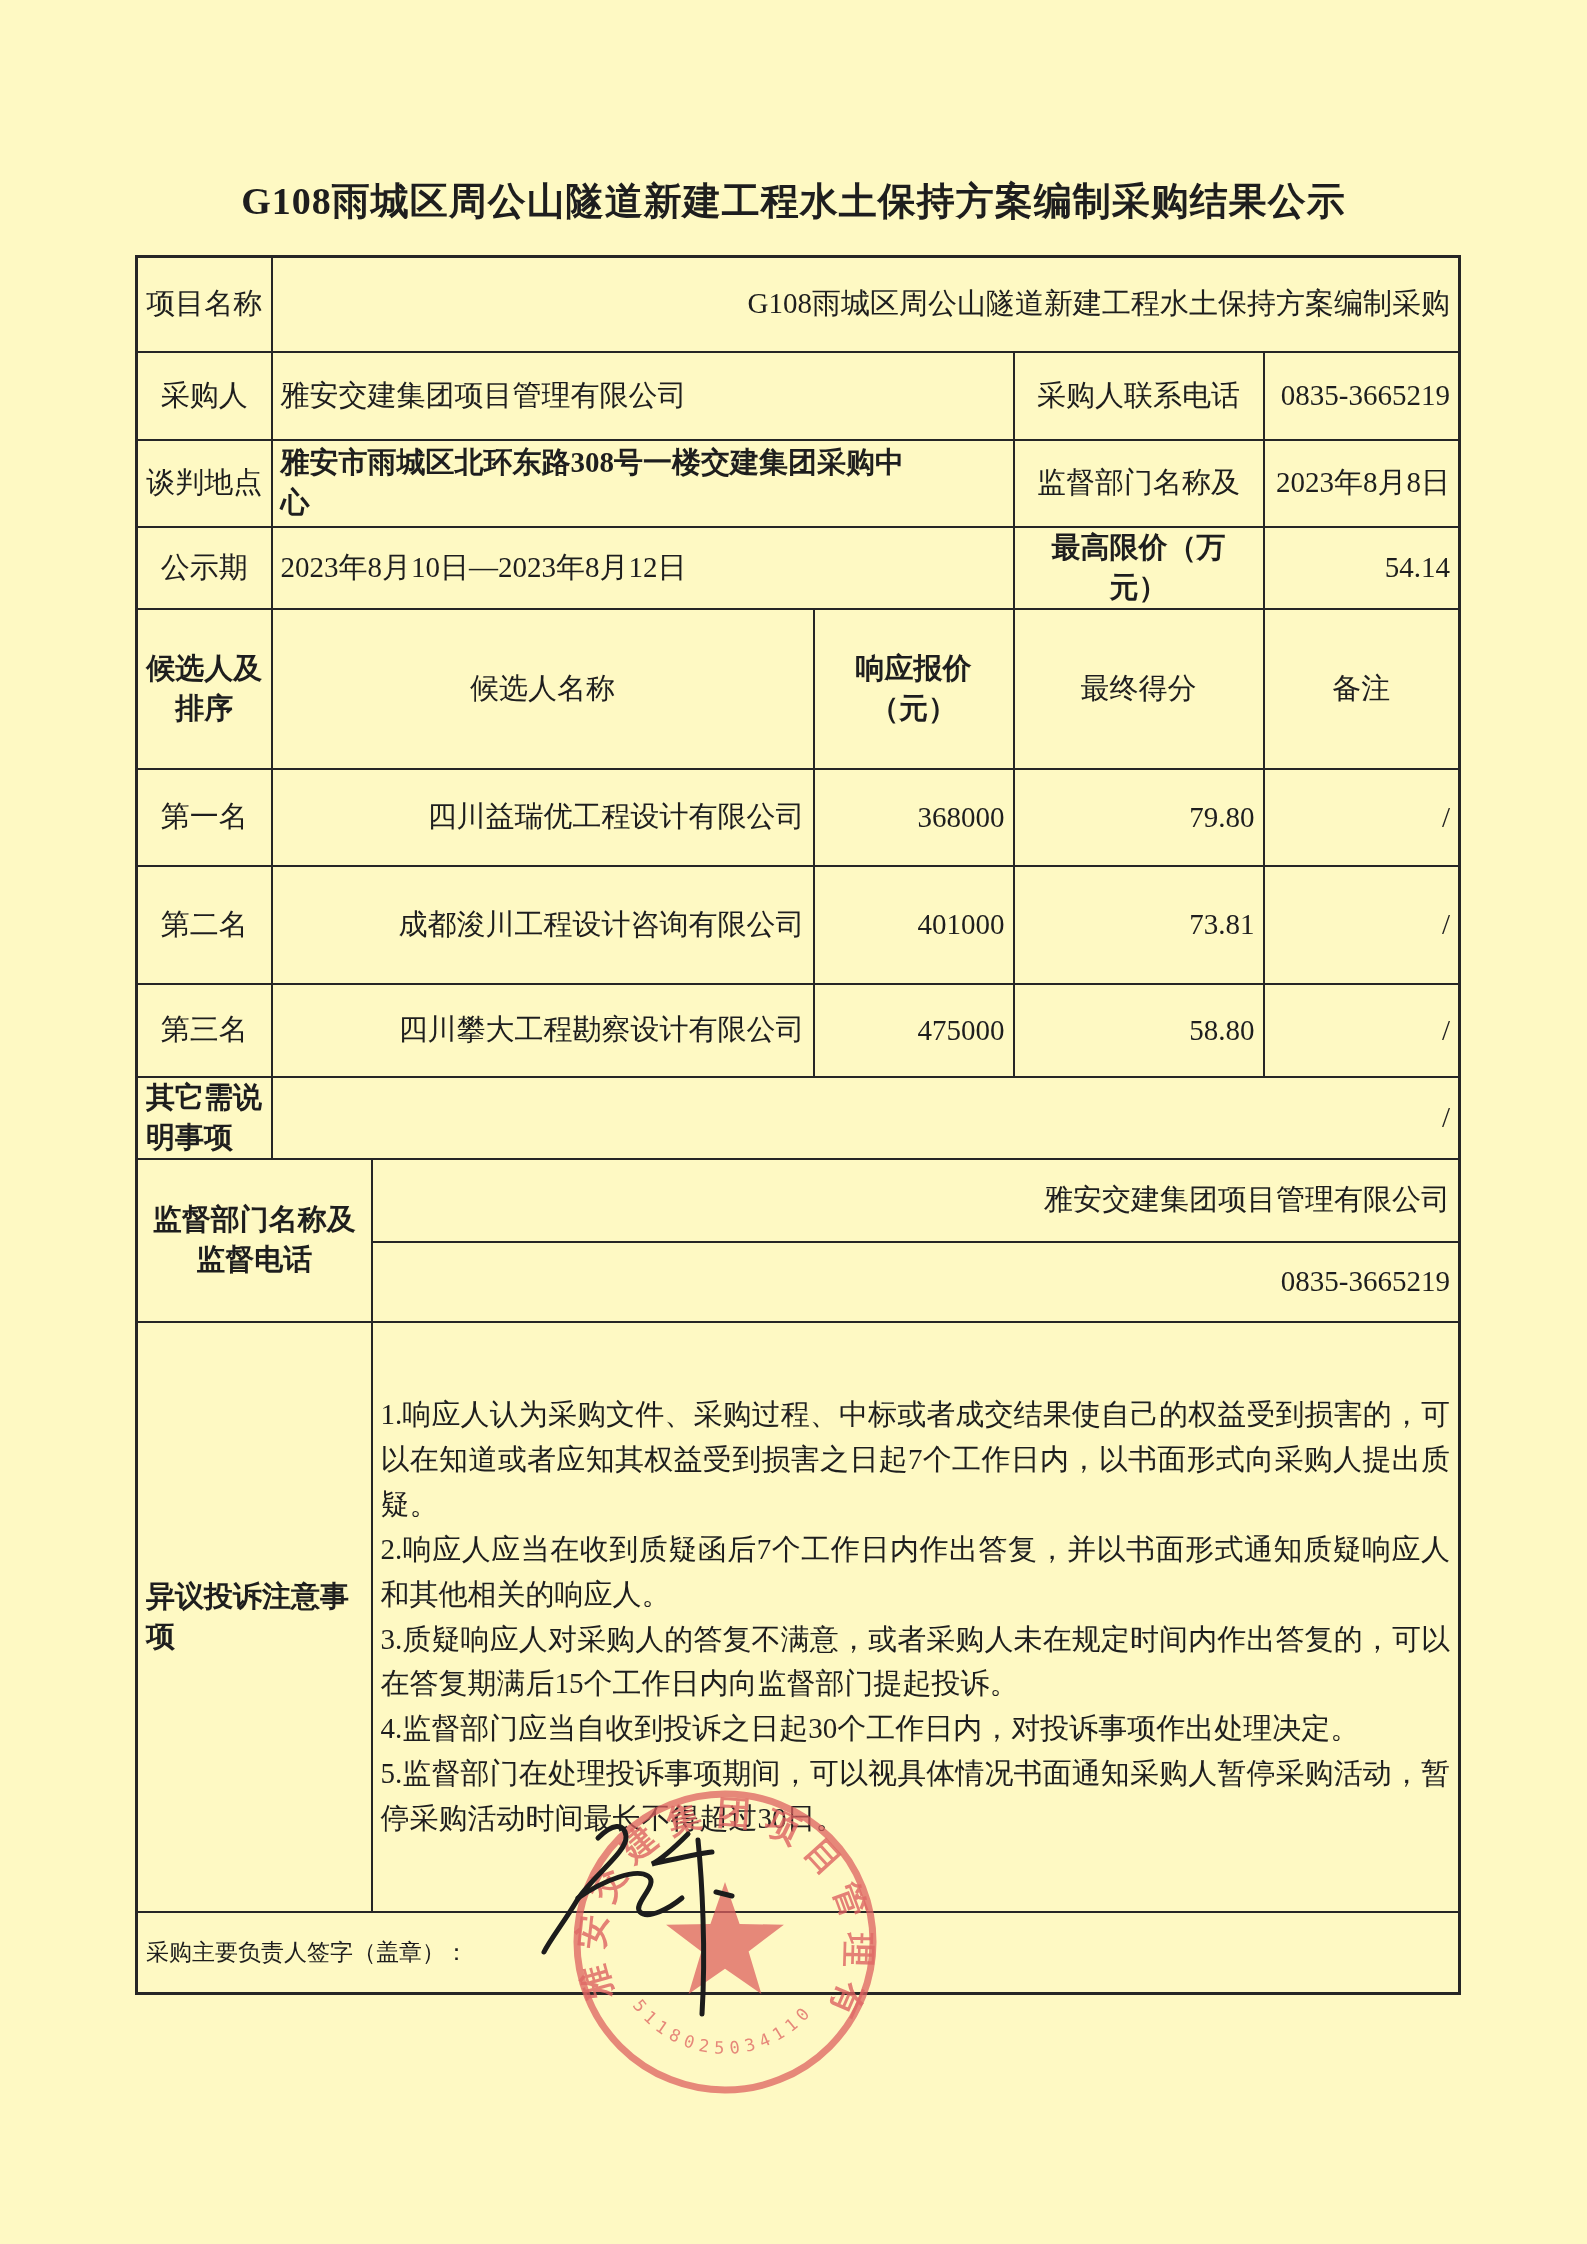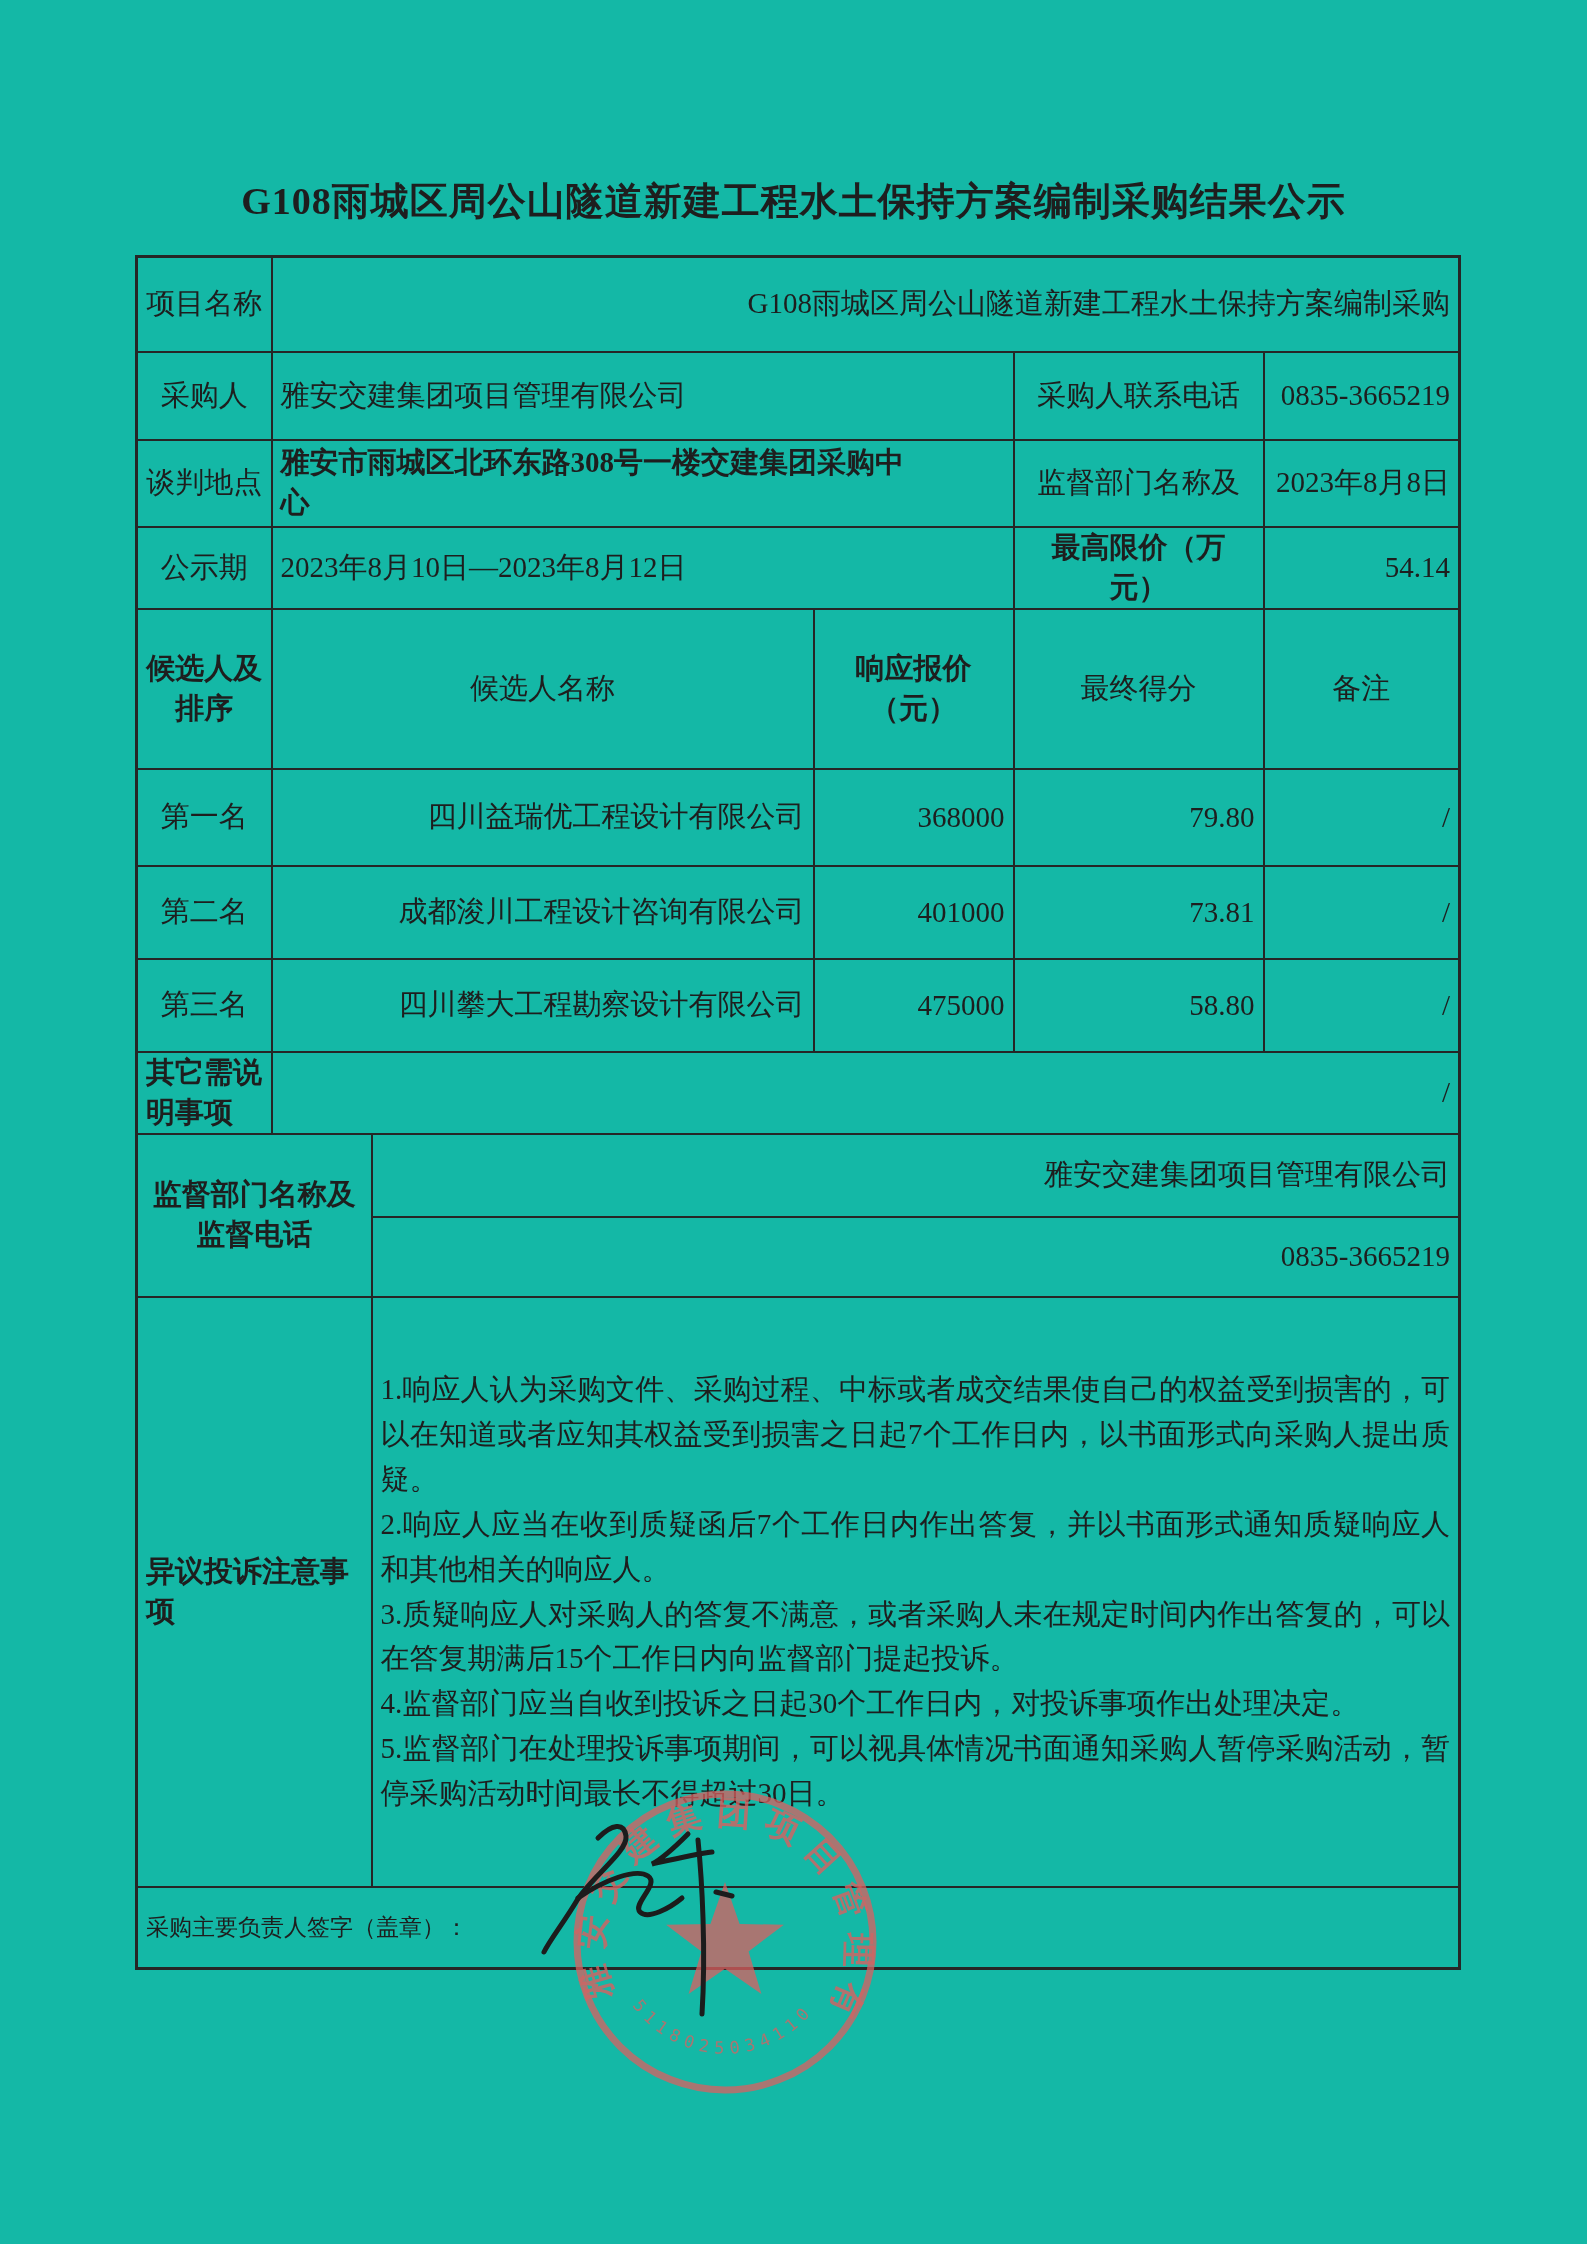--- a/index.html
+++ b/index.html
@@ -1,20 +1,20 @@
 <!DOCTYPE html>
 <html><head>
 <meta charset="utf-8">
 <style>
   html,body{margin:0;padding:0;background:#ffffff;}
   .page{
     position:relative;
     width:1587px;
     height:2244px;
-    background:#14b8a6;
+    background:#fef9c3;
     font-family:"Liberation Serif","DejaVu Serif",serif;
     color:#1e1e1e;
     overflow:hidden;
   }
   .doc-title{
     position:absolute;
     left:0; top:176px;
     width:100%;
     text-align:center;
     font-size:38px;
@@ -108,21 +108,21 @@
     </tr>
 
     <tr style="height:97px">
       <td class="lbl">第一名</td>
       <td colspan="2" class="val-center">四川益瑞优工程设计有限公司</td>
       <td class="val-center">368000</td>
       <td class="val-center">79.80</td>
       <td class="val-center">/</td>
     </tr>
 
-    <tr style="height:93px">
+    <tr style="height:118px">
       <td class="lbl">第二名</td>
       <td colspan="2" class="val-center">成都浚川工程设计咨询有限公司</td>
       <td class="val-center">401000</td>
       <td class="val-center">73.81</td>
       <td class="val-center">/</td>
     </tr>
 
     <tr style="height:93px">
       <td class="lbl">第三名</td>
       <td colspan="2" class="val-center">四川攀大工程勘察设计有限公司</td>

